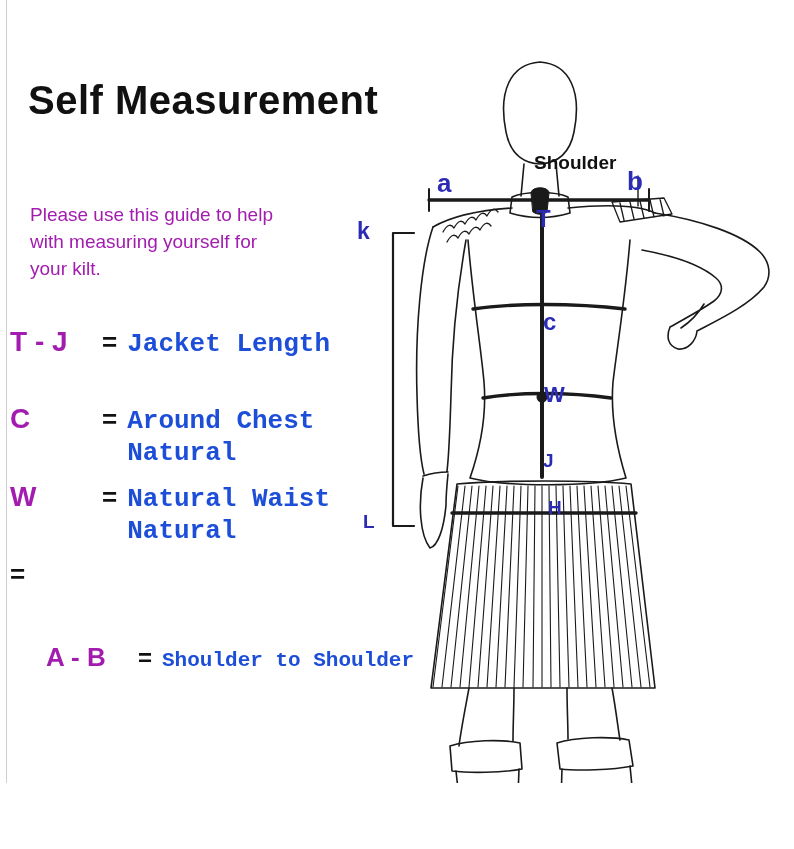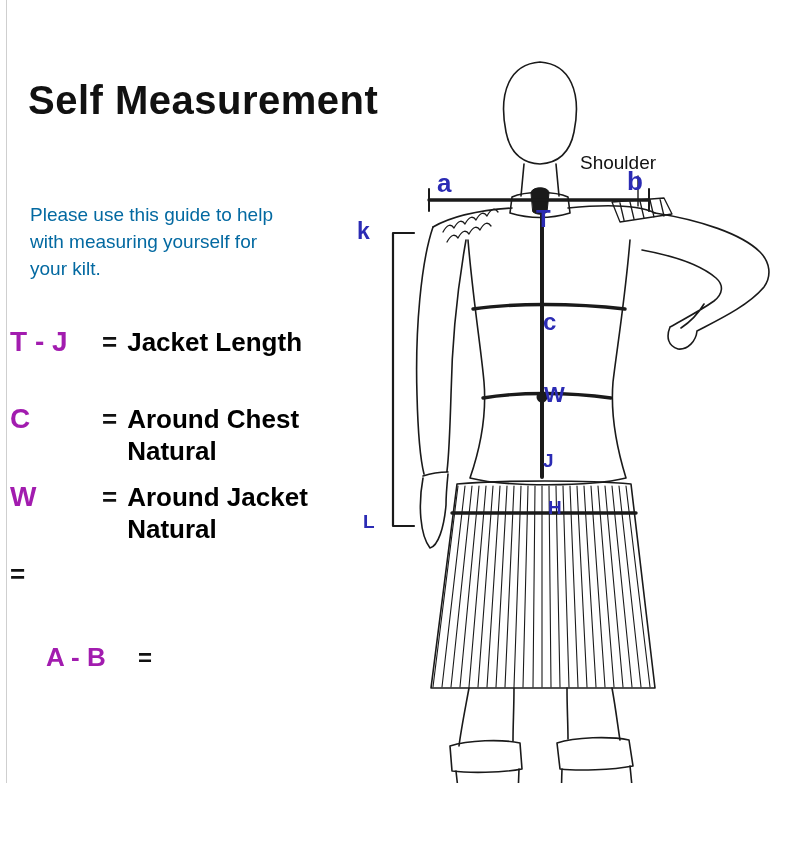--- a/index.html
+++ b/index.html
@@ -4,46 +4,46 @@
 <style>
   * { margin:0; padding:0; box-sizing:border-box; }
   html,body { background:#ffffff; }
   body { font-family:"Liberation Sans", sans-serif; color:#111; }
   .page { position:relative; width:794px; height:783px; background:#fff; overflow:hidden; }
 
   .scan-edge-left  { position:absolute; left:6px; top:0; width:1px; height:100%; background:#cfcfcf; }
   .scan-edge-bottom{ position:absolute; left:0; top:845px; width:100%; height:1px; background:#d3d3d3; }
 
   .title { position:absolute; left:28px; top:78px; font-size:40px; font-weight:700; letter-spacing:.5px; color:#111; }
-  .intro { position:absolute; left:30px; top:202px; font-size:19px; line-height:1.42; white-space:pre-line; color:#0369a1; }
+  .intro { position:absolute; left:30px; top:202px; font-size:19px; line-height:1.42; white-space:pre-line; color:#a21caf; }
 
   .legend-row { position:absolute; left:10px; display:flex; align-items:baseline; }
   .legend-row .key { display:inline-block; width:92px; color:#a21caf; font-weight:700; font-size:28px; }
   .legend-row .eq  { font-weight:700; font-size:26px; color:#111; margin-right:10px; }
-  .legend-row .lbl { font-weight:700; font-size:26px; color:#000000; white-space:pre-line; line-height:1.22; }
+  .legend-row .lbl { font-weight:700; font-size:26px; color:#1d4ed8; white-space:pre-line; line-height:1.22;font-family:Liberation Mono, monospace; }
   .r1 { top:326px; } .r2 { top:403px; } .r3 { top:481px; } .r4 { top:559px; }
   .r5 { top:642px;margin-left:36px; }
   .r5 .key { font-size:26px; }
   .r5 .eq  { font-size:24px; }
   .r5 .lbl { font-size:21px; }
 
   .figure-svg { position:absolute; left:0; top:0; width:794px; height:849px; }
 
   .mark { position:absolute; color:#2b2bb4; font-weight:700; line-height:1; }
   .m-a { left:437px; top:170px; font-size:26px; }
   .m-b { left:627px; top:168px; font-size:26px; }
   .m-k { left:357px; top:220px; font-size:23px; }
   .m-T { left:536px; top:207px; font-size:24px; }
   .m-c { left:543px; top:310px; font-size:24px; }
   .m-W { left:544px; top:384px; font-size:22px; }
   .m-J { left:543px; top:451px; font-size:19px; }
   .m-H { left:548px; top:498px; font-size:19px; }
   .m-L { left:363px; top:512px; font-size:19px; }
 
-  .shoulder-label { position:absolute; left:580px; top:152px; font-size:19px; font-weight:400; color:#111; }
+  .shoulder-label { position:absolute; left:534px; top:152px; font-size:19px; font-weight:700; color:#111; }
 </style>
 </head>
 <body>
 
 <div class="page">
 
   <div class="scan-edge-left"></div>
   <div class="scan-edge-bottom"></div>
 
   <h1 class="title">Self Measurement</h1>
@@ -61,31 +61,32 @@
   <div class="legend-row r2">
     <span class="key">C</span>
     <span class="eq">=</span>
     <span class="lbl">Around Chest
 Natural</span>
   </div>
 
   <div class="legend-row r3">
     <span class="key">W</span>
     <span class="eq">=</span>
-    <span class="lbl">Around Jacket
+    <span class="lbl">Natural Waist
 Natural</span>
   </div>
 
   <div class="legend-row r4">
     <span class="eq">=</span>
   </div>
 
   <div class="legend-row r5">
     <span class="key">A - B</span>
     <span class="eq">=</span>
+    <span class="lbl">Shoulder to Shoulder</span>
   </div>
 
   <svg class="figure-svg" viewBox="0 0 794 849" fill="none" stroke="#1a1a1a" stroke-linecap="round" stroke-linejoin="round">
 
     <path stroke-width="1.6" d="M506 132 C498 92 510 64 540 62 C570 64 582 92 574 132 C570 152 558 163 540 164 C522 163 510 152 506 132
          M524 164 L521 196 M556 164 L559 196"></path>
 
     <path stroke-width="1.6" d="M512 197 C525 191 555 191 568 197 M510 213 C530 219 550 219 570 213 M512 197 L510 213 M568 197 L570 213"></path>
     <path stroke-width="1" fill="#1a1a1a" d="M531 193 C531 186 549 186 549 193 L547 212 C543 215 537 215 533 212 Z"></path>
 

